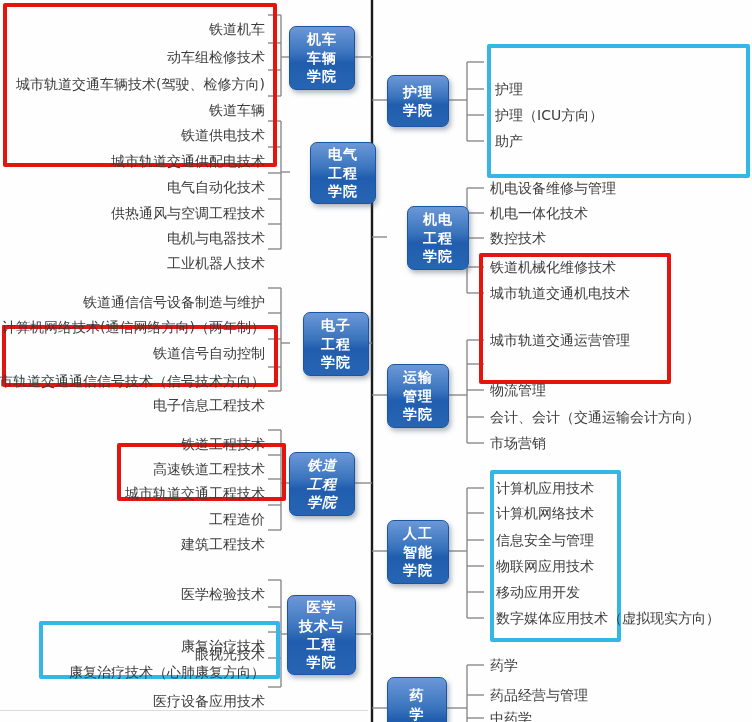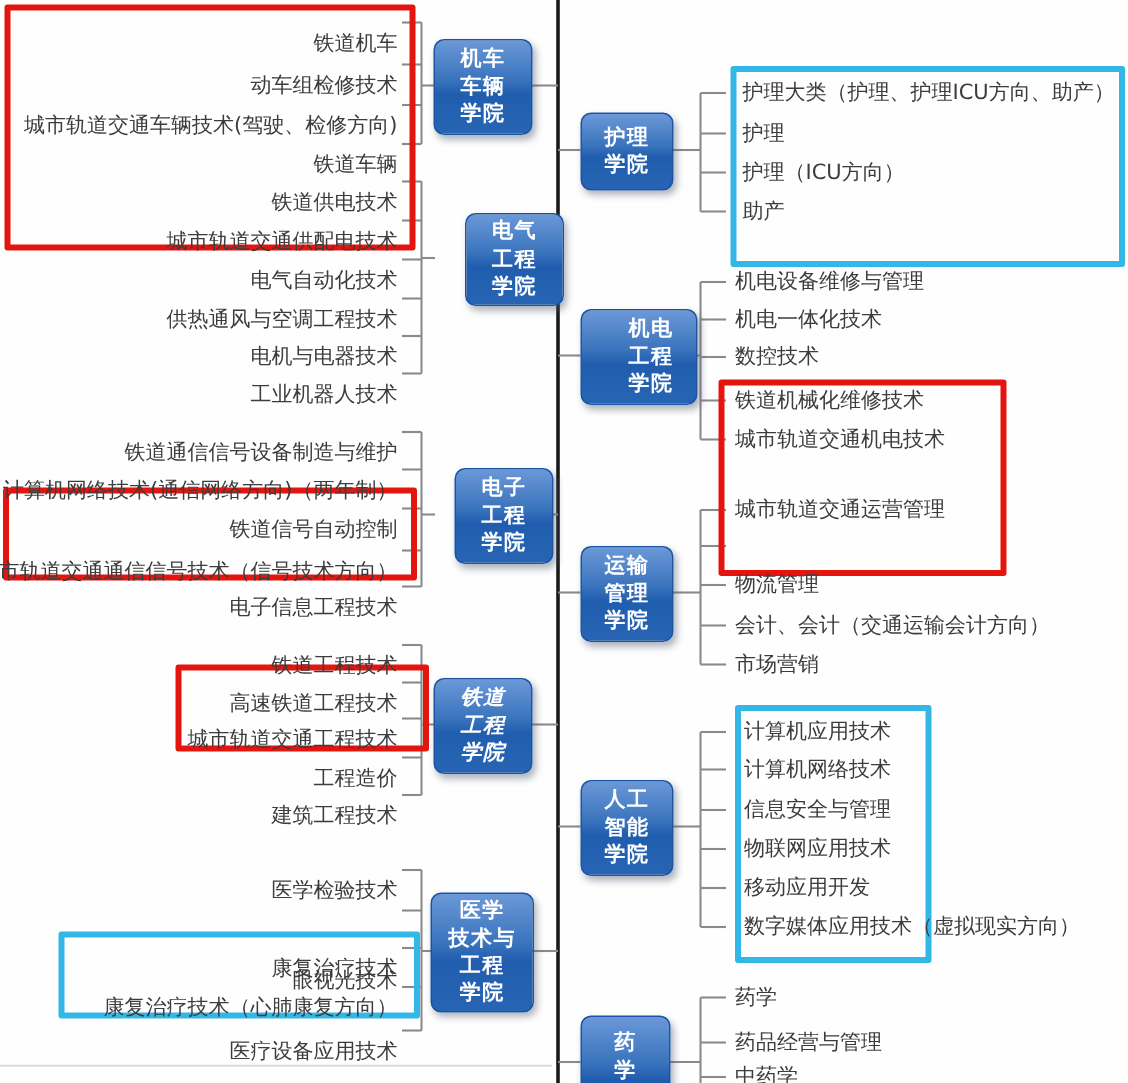--- a/index.html
+++ b/index.html
@@ -148,21 +148,21 @@
   <div class="cbox" style="left:289px;top:452px;width:64px;height:62px;font-style:italic;">铁道
 工程
 学院</div>
   <div class="cbox" style="left:287px;top:595px;width:67px;height:78px;">医学
 技术与
 工程
 学院</div>
 
   <div class="cbox" style="left:387px;top:75px;width:60px;height:50px;">护理
 学院</div>
-  <div class="cbox" style="left:387px;top:206px;width:60px;height:62px;padding-left:16px;">机电
+  <div class="cbox" style="left:407px;top:206px;width:60px;height:62px;">机电
 工程
 学院</div>
   <div class="cbox" style="left:387px;top:364px;width:60px;height:62px;">运输
 管理
 学院</div>
   <div class="cbox" style="left:387px;top:520px;width:60px;height:62px;">人工
 智能
 学院</div>
   <div class="cbox" style="left:387px;top:677px;width:58px;height:72px;">药
 学
@@ -187,21 +187,20 @@
   <div class="lm" style="top:445px">高速铁道工程技术</div>
   <div class="lm" style="top:469px">城市轨道交通工程技术</div>
   <div class="lm" style="top:495px">工程造价</div>
   <div class="lm" style="top:520px">建筑工程技术</div>
   <div class="lm" style="top:570px">医学检验技术</div>
   <div class="lm" style="top:630px">眼视光技术</div>
   <div class="lm" style="top:622px">康复治疗技术</div>
   <div class="lm" style="top:648px">康复治疗技术（心肺康复方向）</div>
   <div class="lm" style="top:677px">医疗设备应用技术</div>
 
-  <div class="rm" style="top:52px;left:495px">护理大类（护理、护理ICU方向、助产）</div>
   <div class="rm" style="top:79px;left:495px">护理</div>
   <div class="rm" style="top:105px;left:495px">护理（ICU方向）</div>
   <div class="rm" style="top:131px;left:495px">助产</div>
   <div class="rm" style="top:178px">机电设备维修与管理</div>
   <div class="rm" style="top:203px">机电一体化技术</div>
   <div class="rm" style="top:228px">数控技术</div>
   <div class="rm" style="top:257px">铁道机械化维修技术</div>
   <div class="rm" style="top:283px">城市轨道交通机电技术</div>
   <div class="rm" style="top:330px">城市轨道交通运营管理</div>
   <div class="rm" style="top:380px">物流管理</div>

